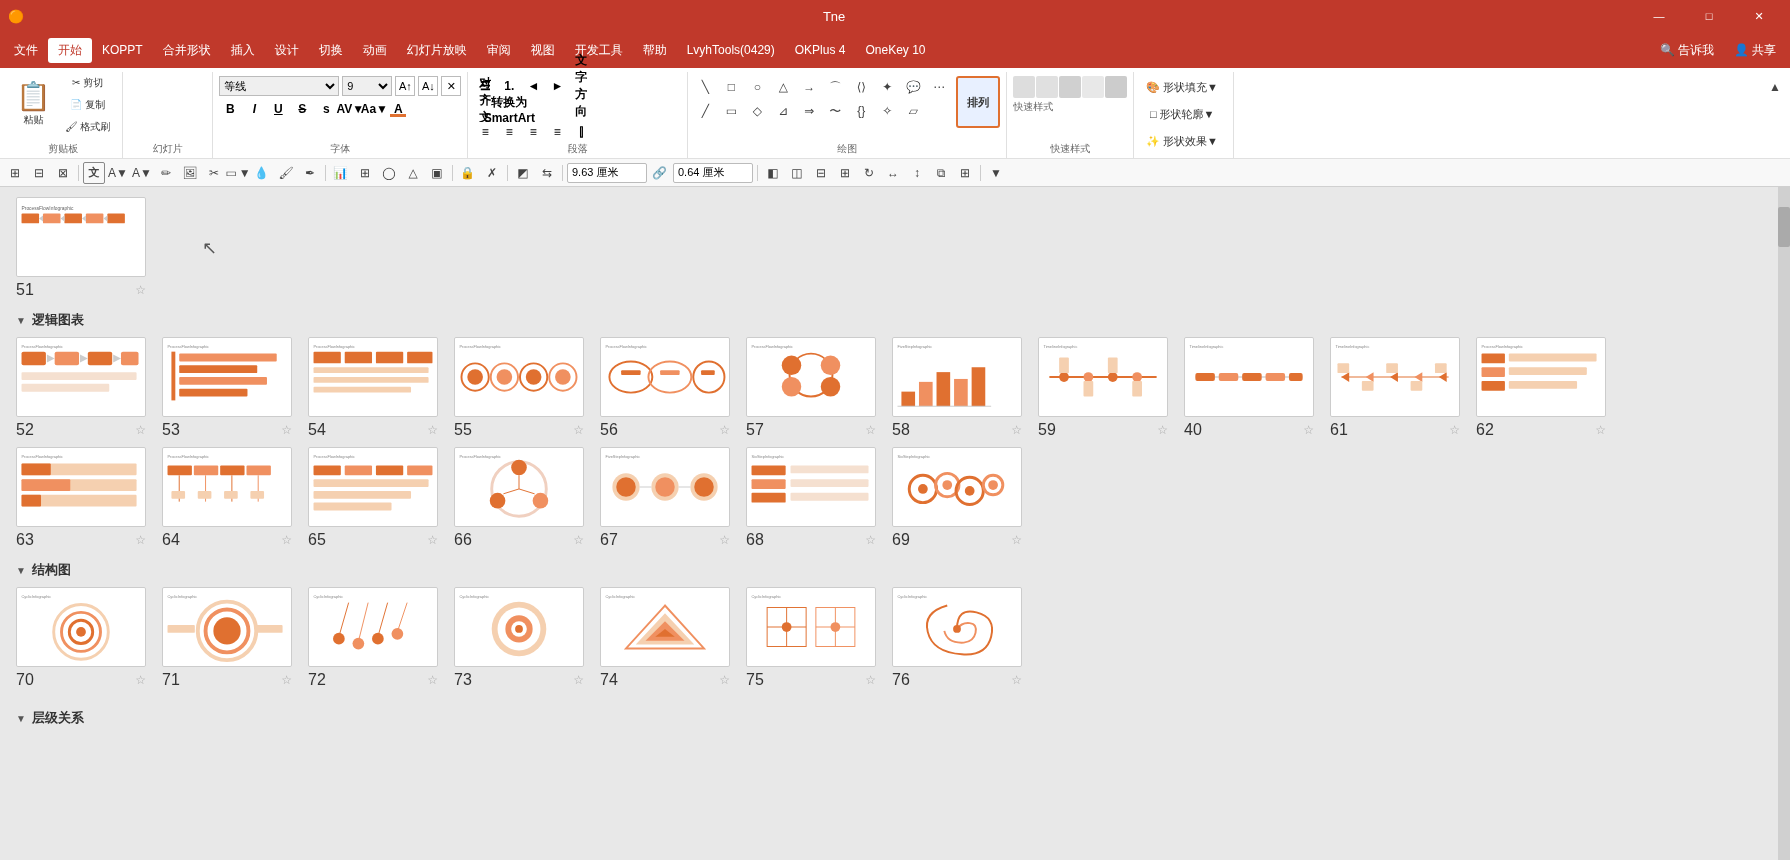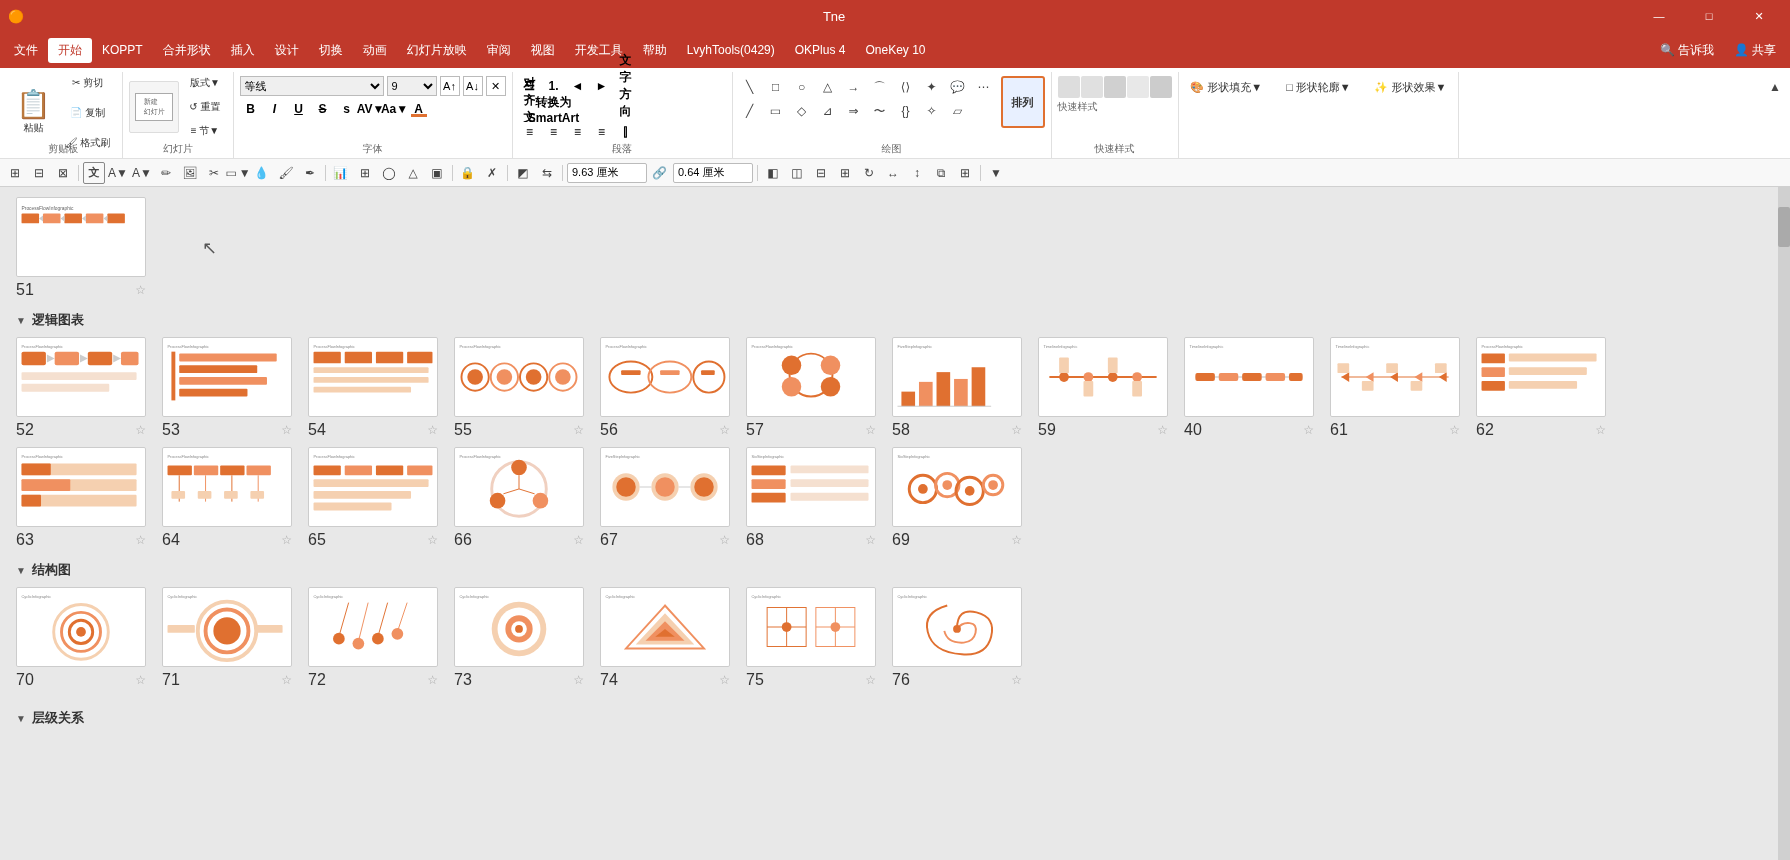--- a/index.html
+++ b/index.html
@@ -203,21 +203,21 @@
       font-size: 12px;
       color: #aaa;
     }
 
     
     .right-bar {
       width: 12px;
       background: #d0d0d0;
     }
     .font-select {
-      width: 144px;
+      width: 120px;
       height: 20px;
       font-size: 11px;
       border: 1px solid #bbb;
     }
     .font-size-select {
       width: 50px;
       height: 20px;
       font-size: 11px;
       border: 1px solid #bbb;
     }
@@ -299,40 +299,30 @@
 
 <div class="ribbon">
   <div class="ribbon-row1">
 
     <div class="ribbon-group" style="flex-direction:column;align-items:flex-start;padding-bottom:18px;">
       <div style="display:flex;align-items:center;gap:2px;">
         <div class="ribbon-btn large">
           <span class="icon">📋</span>
           <span>粘贴</span>
         </div>
-        <div style="display:flex;flex-direction:column;gap:8px;">
+        <div style="display:flex;flex-direction:column;gap:0;">
           <div class="ribbon-btn" style="flex-direction:row;font-size:10px;">✂ 剪切</div>
           <div class="ribbon-btn" style="flex-direction:row;font-size:10px;text-align:center;">📄 复制</div>
           <div class="ribbon-btn" style="flex-direction:row;font-size:10px;">🖌 格式刷</div>
         </div>
       </div>
       <span class="ribbon-group-label">剪贴板</span>
     </div>
 
     <div class="ribbon-group" style="flex-direction:column;align-items:flex-start;padding-bottom:18px;min-width:90px;">
-      <div style="display:flex;gap:4px;align-items:center;">
-        <div style="display:flex;flex-direction:column;align-items:center;border:1px solid #ddd;padding:2px;border-radius:2px;background:#f5f5f5;width:50px;height:52px;justify-content:center;">
-          <div style="font-size:8px;color:#666;border:1px solid #aaa;width:38px;height:28px;background:white;display:flex;align-items:center;justify-content:center;font-size:7px;">新建<br>幻灯片</div>
-        </div>
-        <div style="display:flex;flex-direction:column;gap:2px;">
-          <div class="ribbon-btn" style="flex-direction:row;font-size:10px;">版式▼</div>
-          <div class="ribbon-btn" style="flex-direction:row;font-size:10px;">↺ 重置</div>
-          <div class="ribbon-btn" style="flex-direction:row;font-size:10px;">≡ 节▼</div>
-        </div>
-      </div>
       <span class="ribbon-group-label">幻灯片</span>
     </div>
 
     <div class="ribbon-group" style="flex-direction:column;align-items:flex-start;padding-bottom:18px;min-width:200px;">
       <div style="display:flex;flex-direction:column;gap:3px;margin-top:4px;">
         <div style="display:flex;gap:3px;align-items:center;">
           <select class="font-select"><option>等线</option></select>
           <select class="font-size-select"><option>9</option></select>
           <button class="small-btn">A↑</button>
           <button class="small-btn">A↓</button>
@@ -416,21 +406,21 @@
           <div style="width:22px;height:22px;background:#d0d0d0;border-radius:2px;"></div>
           <div style="width:22px;height:22px;background:#e8e8e8;border-radius:2px;"></div>
           <div style="width:22px;height:22px;background:#ccc;border-radius:2px;"></div>
         </div>
         <div style="font-size:10px;color:#666;">快速样式</div>
       </div>
       <span class="ribbon-group-label">快速样式</span>
     </div>
 
     <div class="ribbon-group" style="flex-direction:column;align-items:flex-start;padding-bottom:18px;min-width:100px;">
-      <div style="margin-top:4px;display:flex;gap:12px;">
+      <div style="margin-top:4px;display:flex;flex-direction:column;gap:4px;">
         <div class="ribbon-btn" style="flex-direction:row;font-size:11px;">🎨 形状填充▼</div>
         <div class="ribbon-btn" style="flex-direction:row;font-size:11px;">□ 形状轮廓▼</div>
         <div class="ribbon-btn" style="flex-direction:row;font-size:11px;">✨ 形状效果▼</div>
       </div>
     </div>
 
 
     <div style="margin-left:auto;display:flex;align-items:flex-start;padding-top:4px;">
       <div class="toolbar-btn">▲</div>
     </div>

